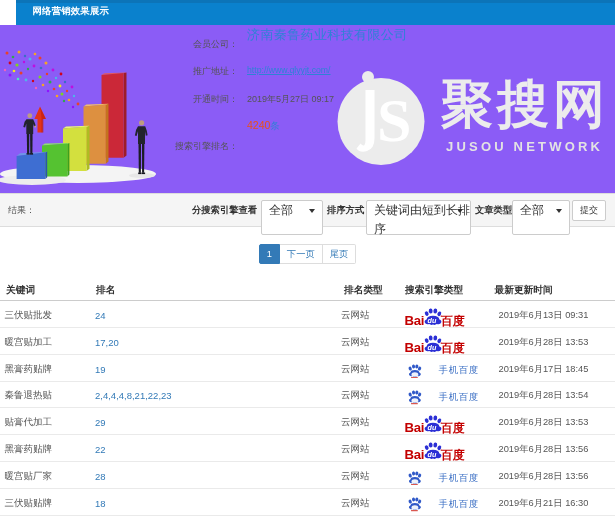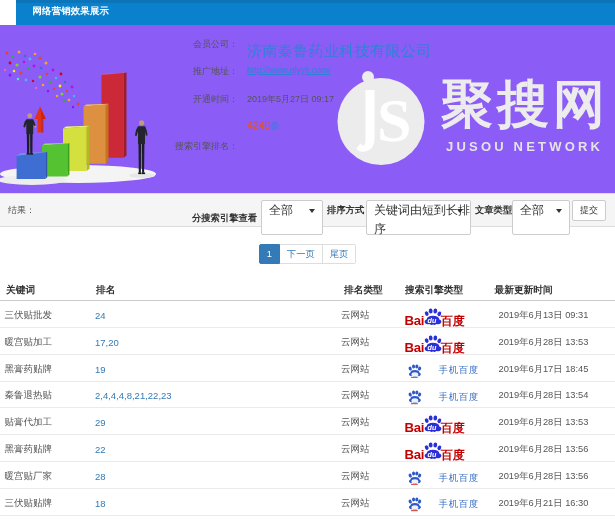--- a/index.html
+++ b/index.html
@@ -220,32 +220,32 @@
           <circle cx="74" cy="46" r="1.2" fill="#50b5e9"></circle>
         <circle cx="78" cy="54" r="1.4" fill="#e8412c"></circle>
           <circle cx="73" cy="57" r="1.2" fill="#9013fe"></circle>
       </g>
     </svg>
 
   </div>
 
   <div style="position:absolute;left:0;top:0;width:615px;">
     <div style="position:absolute;left:0;top:38px;width:238px;text-align:right;color:#555;font-size:9px;">会员公司：</div>
-    <div style="position:absolute;left:247px;top:42px;font-size:15px;letter-spacing:0.38px;" class="blue">济南秦鲁药业科技有限公司</div>
+    <div style="position:absolute;left:247px;top:26px;font-size:13px;letter-spacing:0.38px;" class="blue">济南秦鲁药业科技有限公司</div>
     <div style="position:absolute;left:0;top:65px;width:238px;text-align:right;color:#555;font-size:9px;">推广地址：</div>
     <div style="position:absolute;left:247px;top:65px;font-size:8.7px;text-decoration:underline;" class="blue">http://www.qlyyjt.com/</div>
     <div style="position:absolute;left:0;top:92.5px;width:238px;text-align:right;color:#555;font-size:9px;">开通时间：</div>
     <div style="position:absolute;left:247px;top:92.5px;font-size:9.0px;color:#555;">2019年5月27日 09:17</div>
     <div style="position:absolute;left:0;top:120px;width:238px;text-align:right;color:#555;font-size:9px;margin-top:20px;">搜索引擎排名：</div>
     <div style="position:absolute;left:247px;top:118.5px;font-size:10.5px;"><span style="color:#e8501e;">4240</span><span class="blue" style="font-size:9.5px;">条</span></div>
   </div>
 
   <div class="fbar">
     <span class="t" style="left:8px;font-size:9px;color:#555;">结果：</span>
-    <span class="t" style="left:192px;font-size:9.3px;color:#333;font-weight:bold;margin-top:8px;">分搜索引擎查看</span>
+    <span class="t" style="left:192px;font-size:9.3px;color:#333;font-weight:bold;">分搜索引擎查看</span>
     <span class="sel" style="left:261px;width:62px;">全部</span>
     <span class="t" style="left:327px;font-size:9.3px;color:#333;font-weight:bold;">排序方式</span>
     <span class="sel" style="left:366px;width:105px;">关键词由短到长排序</span>
     <span class="t" style="left:475px;font-size:9.3px;color:#333;font-weight:bold;">文章类型</span>
     <span class="sel" style="left:512px;width:58px;">全部</span>
     <span class="btn">提交</span>
   </div>
 
   <div class="pager"><span class="grp">
     <a class="first cur">1</a><a>下一页</a><a class="last">尾页</a>

